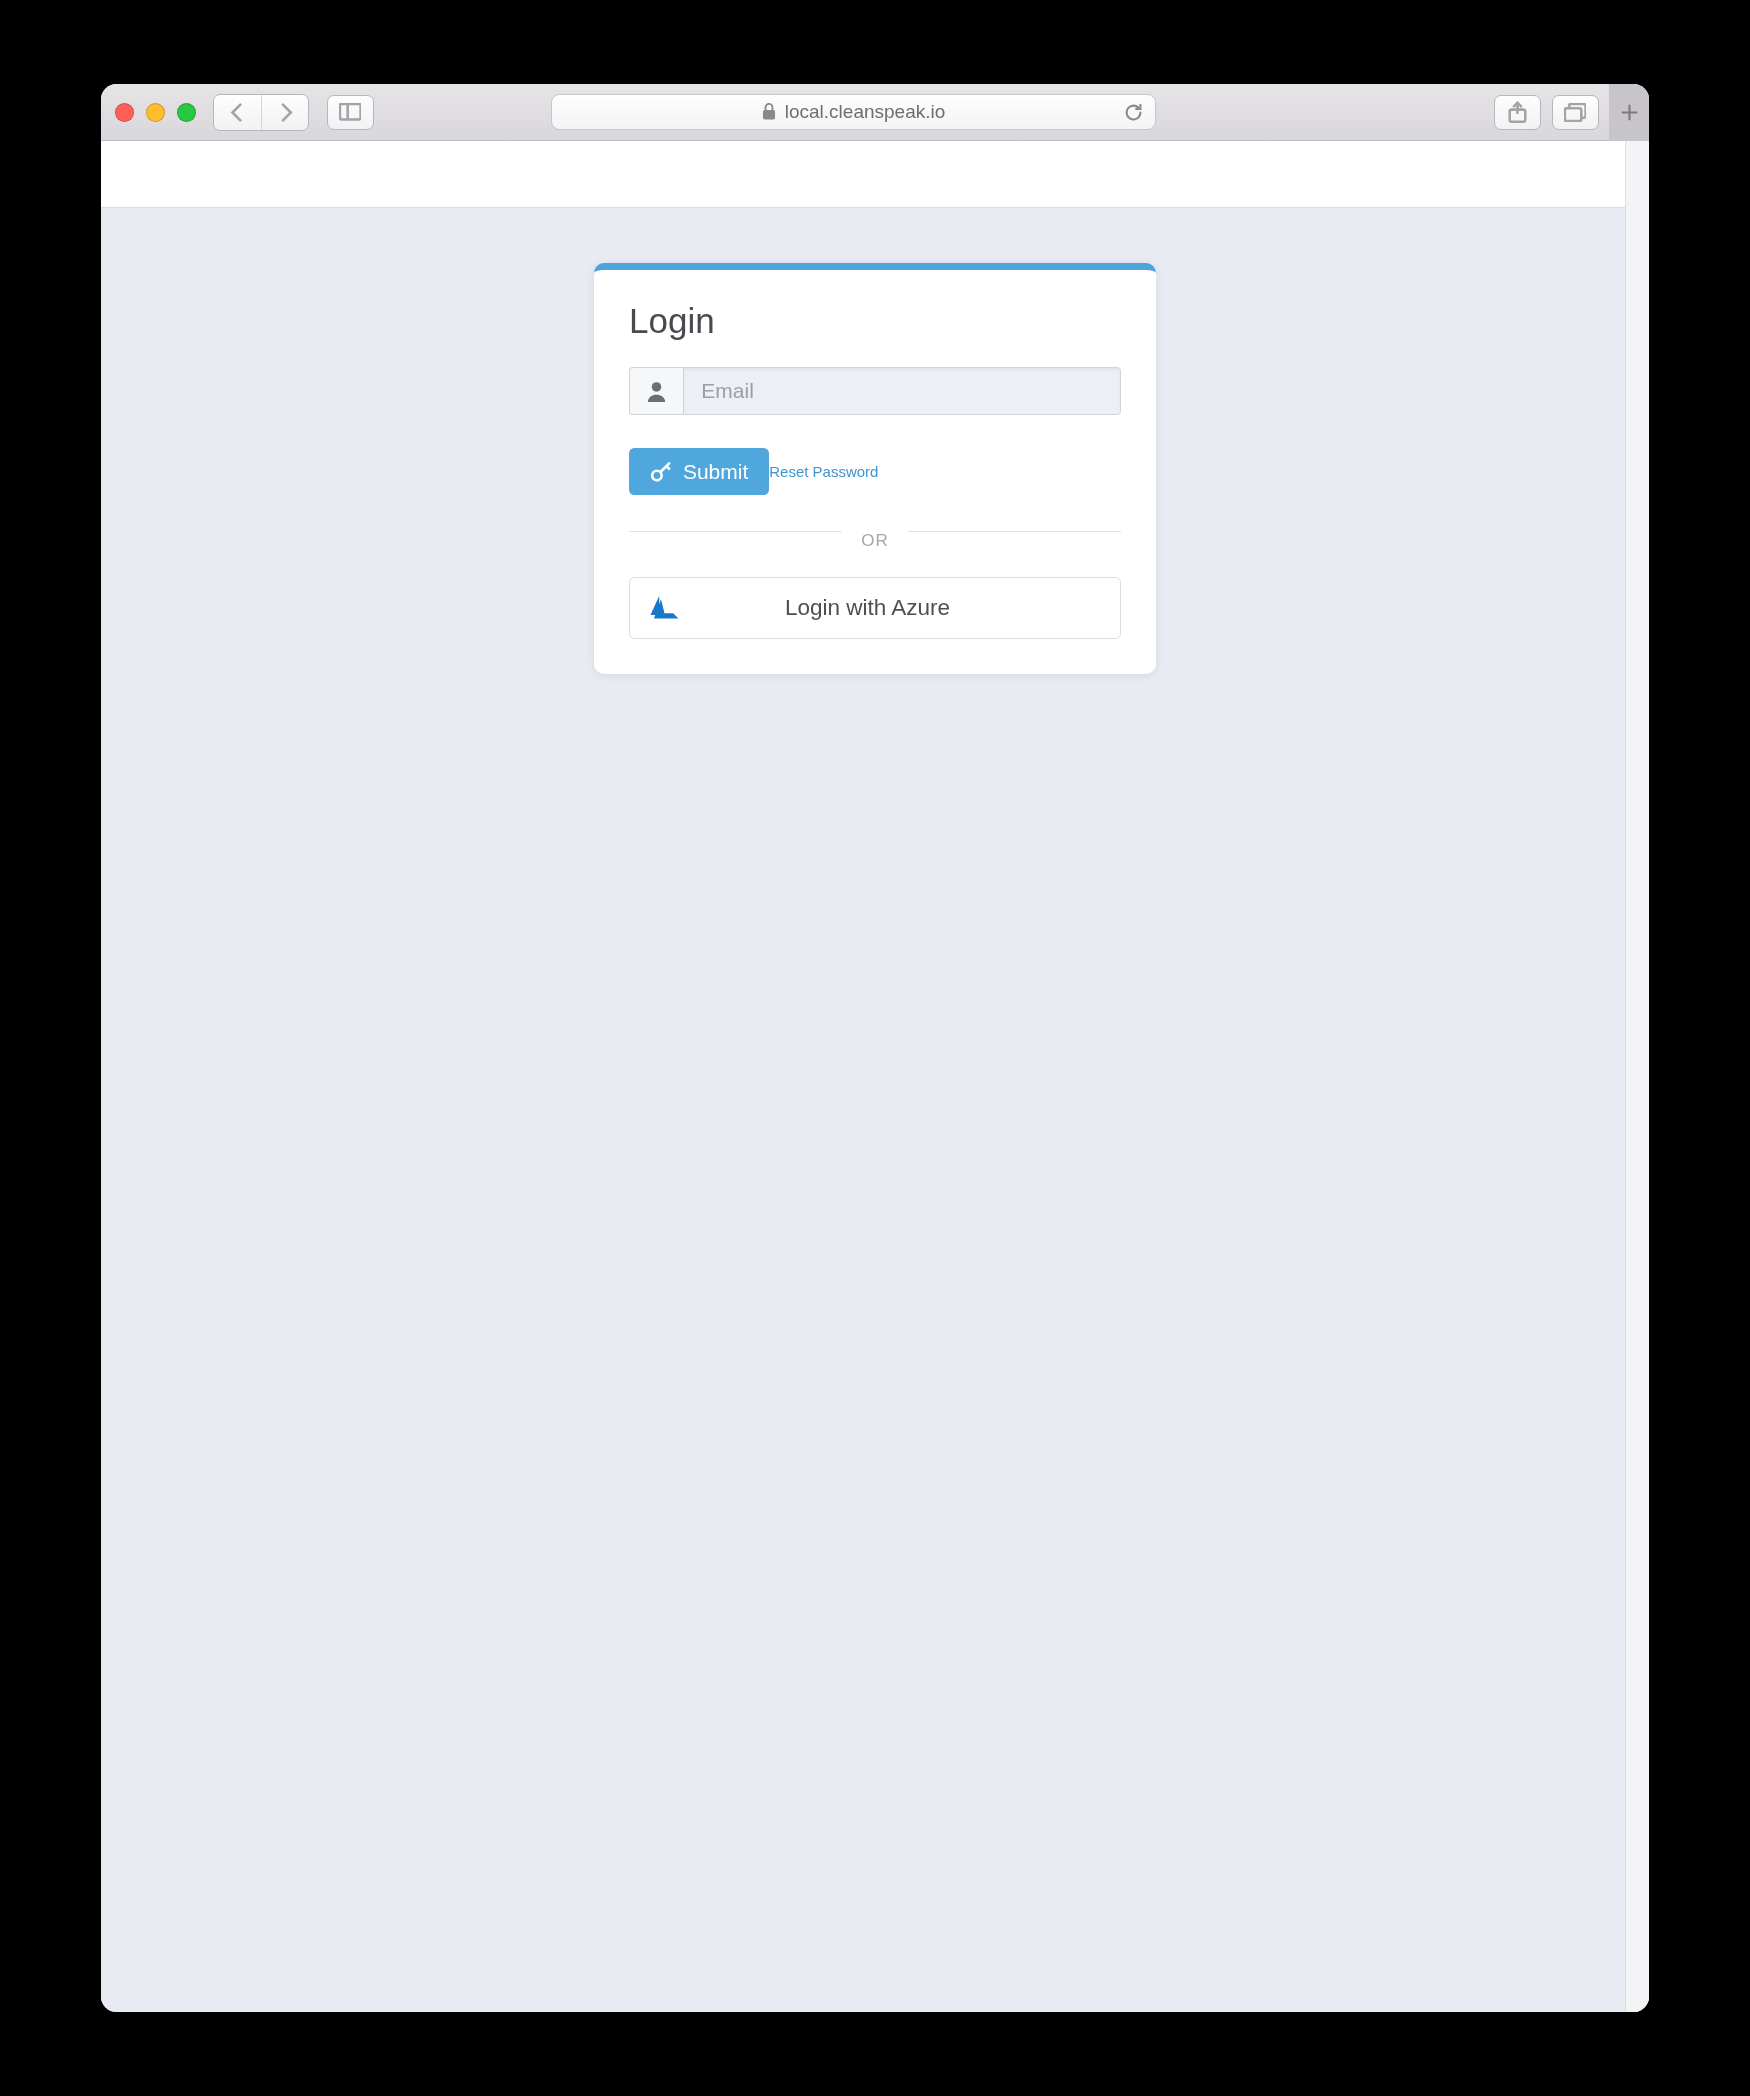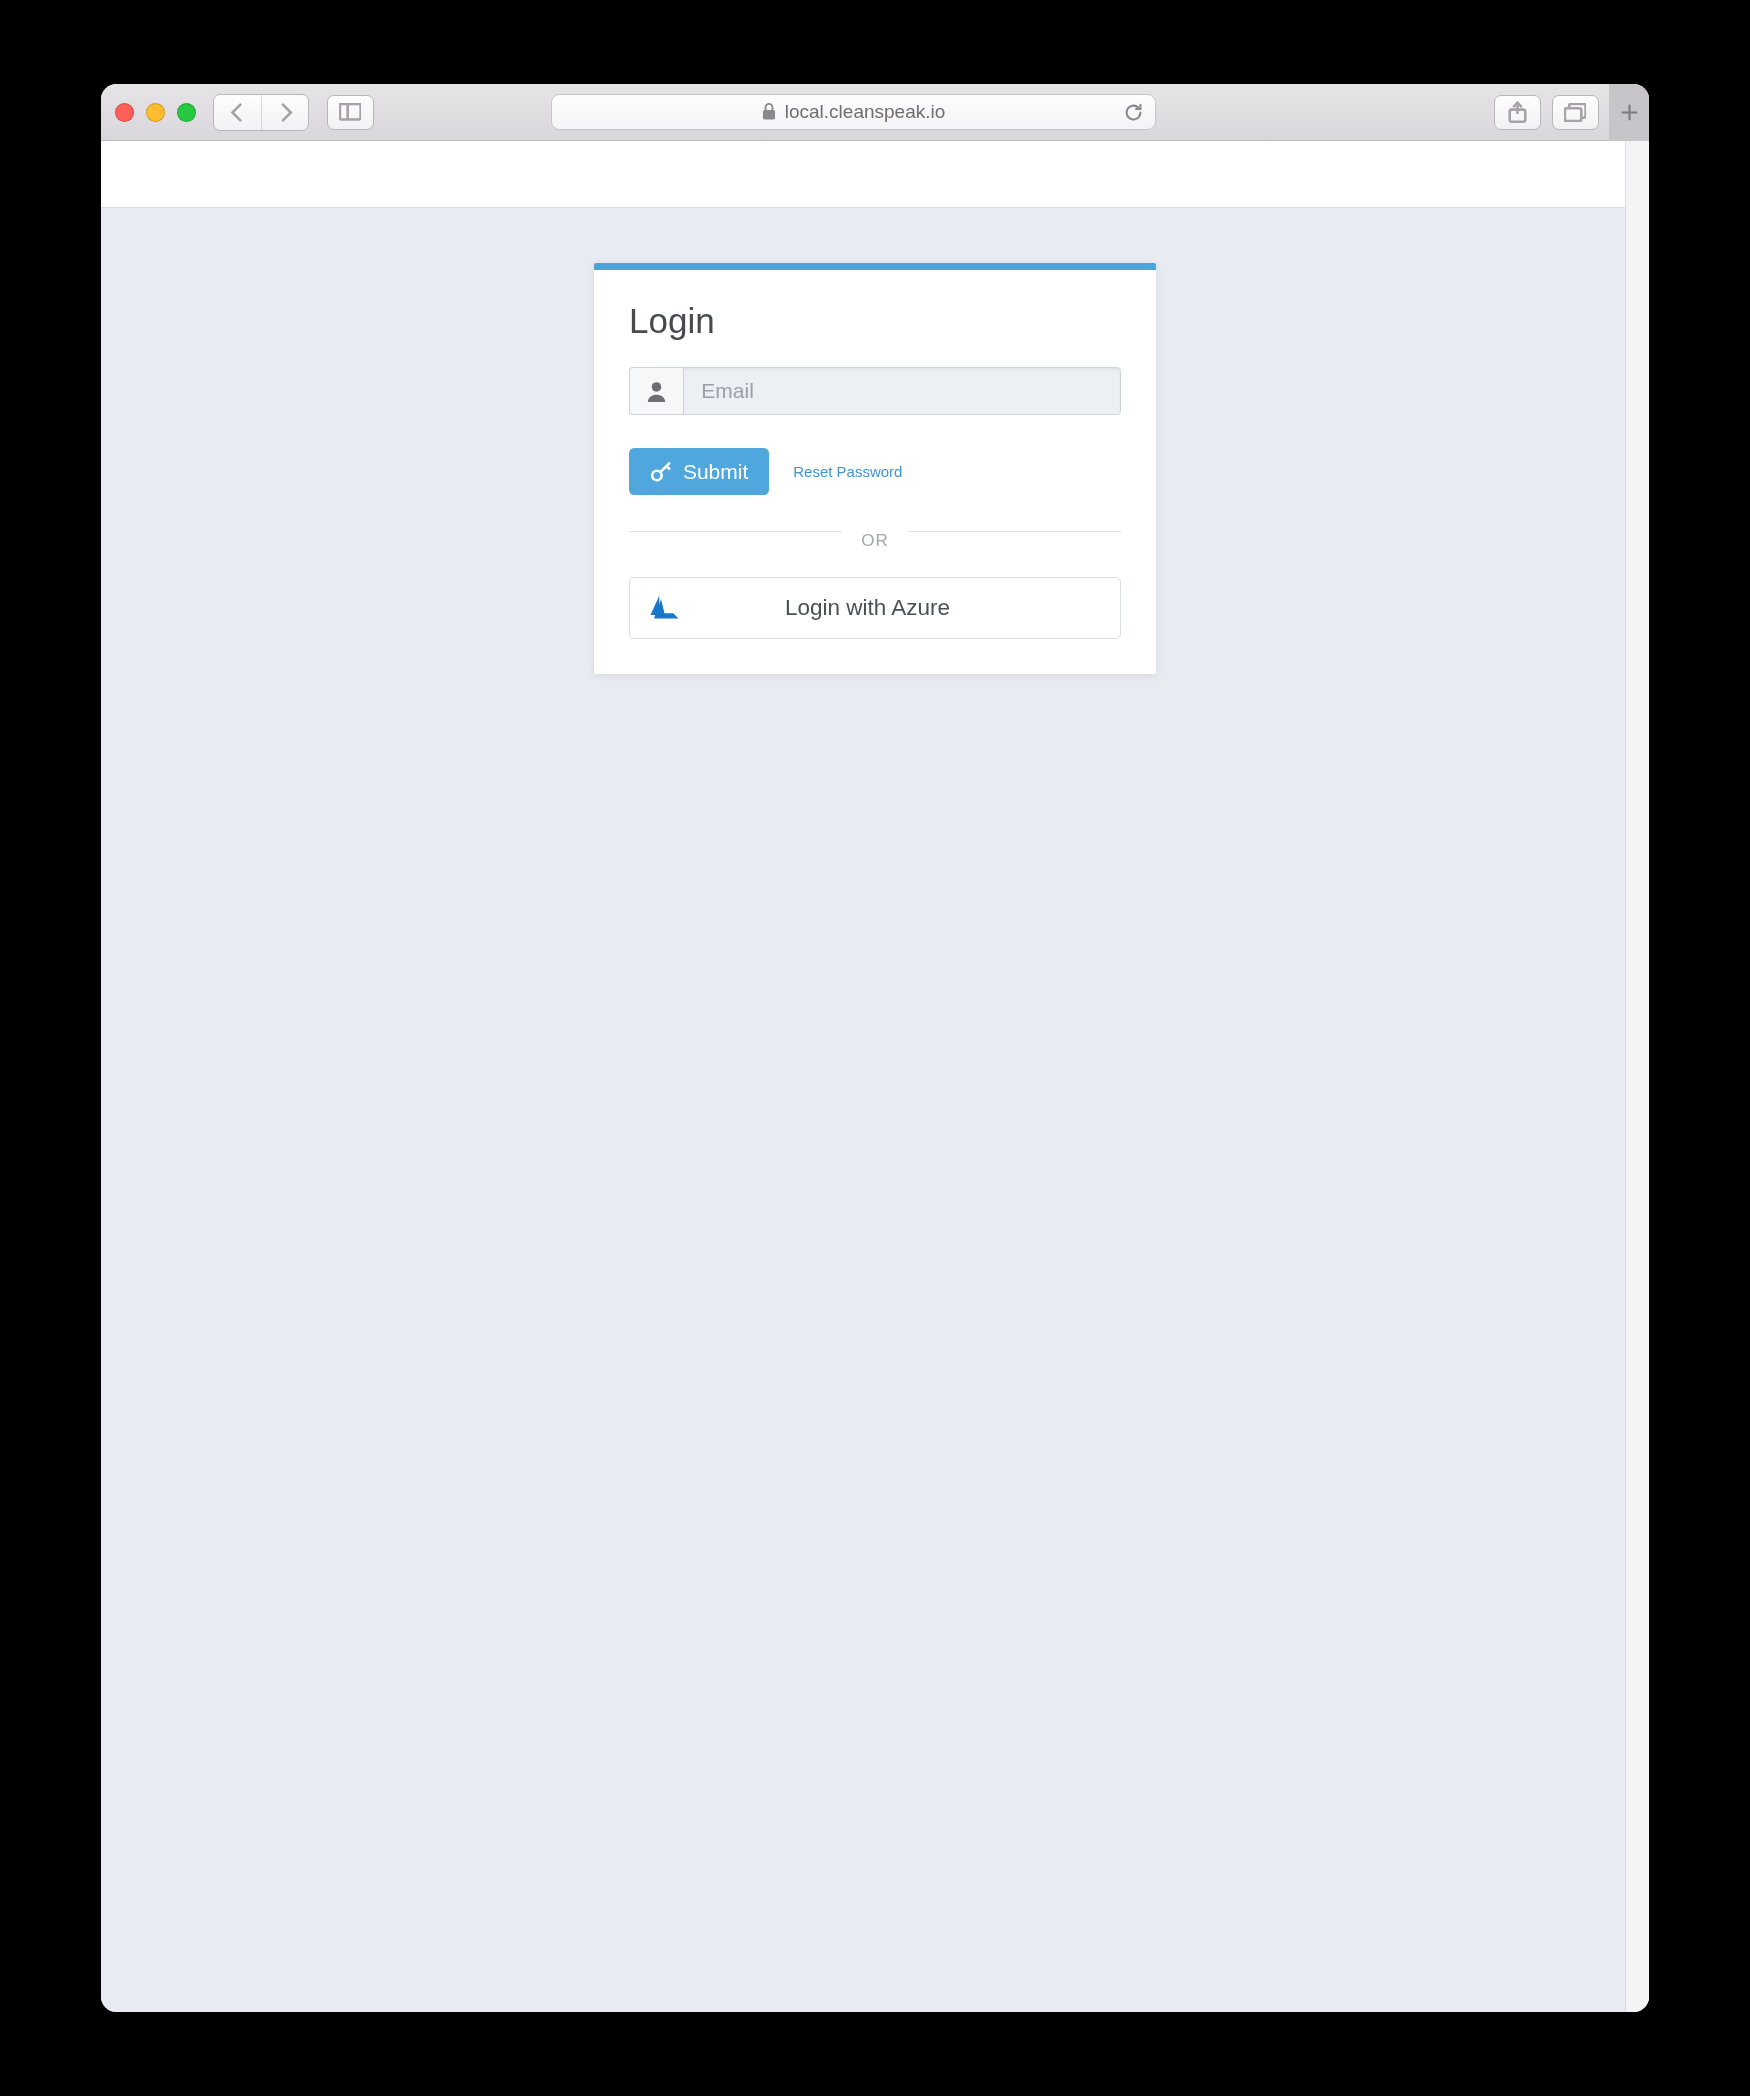--- a/index.html
+++ b/index.html
@@ -83,21 +83,21 @@
     background:#e8ebf2;
     height: calc(100% - 57px - 67px);
     padding-top:55px;
   }
 
   .login-card {
     width:562px;
     margin: 0 auto;
     background:#fff;
     border-top:7.8px solid #4ba4db;
-    border-radius:2px;
+    border-radius:10px;
     box-shadow: 0 1.7px 8.6px rgba(0,0,0,.08);
     padding: 31px 35px 35px;
   }
   .login-title {
     font-size:35px; color:#474a4e; font-weight:500; margin-bottom:26px;
   }
 
   .input-row {
     display:flex; margin-bottom:22.5px;
   }
@@ -117,21 +117,21 @@
     padding:0 17.3px;
     font-size:21px;
     color:#3c3f43;
     outline:none;
     border-top-right-radius:3.5px; border-bottom-right-radius:3.5px;
     box-shadow: inset 0 1.7px 2.6px rgba(0,0,0,.06);
   }
   .input-field::placeholder { color:#9aa0a8; }
 
   .action-row {
-    display:flex; align-items:center; gap:24px; margin-top:33px;
+    display:flex; align-items:center; gap:0; margin-top:33px;
   }
   .submit-btn {
     background:#4fa7de;
     color:#fff;
     border:none;
     border-radius:5.2px;
     padding:0 21px;
     height:47px;
     font-size:21px;
     display:flex; align-items:center; gap:10.4px;

